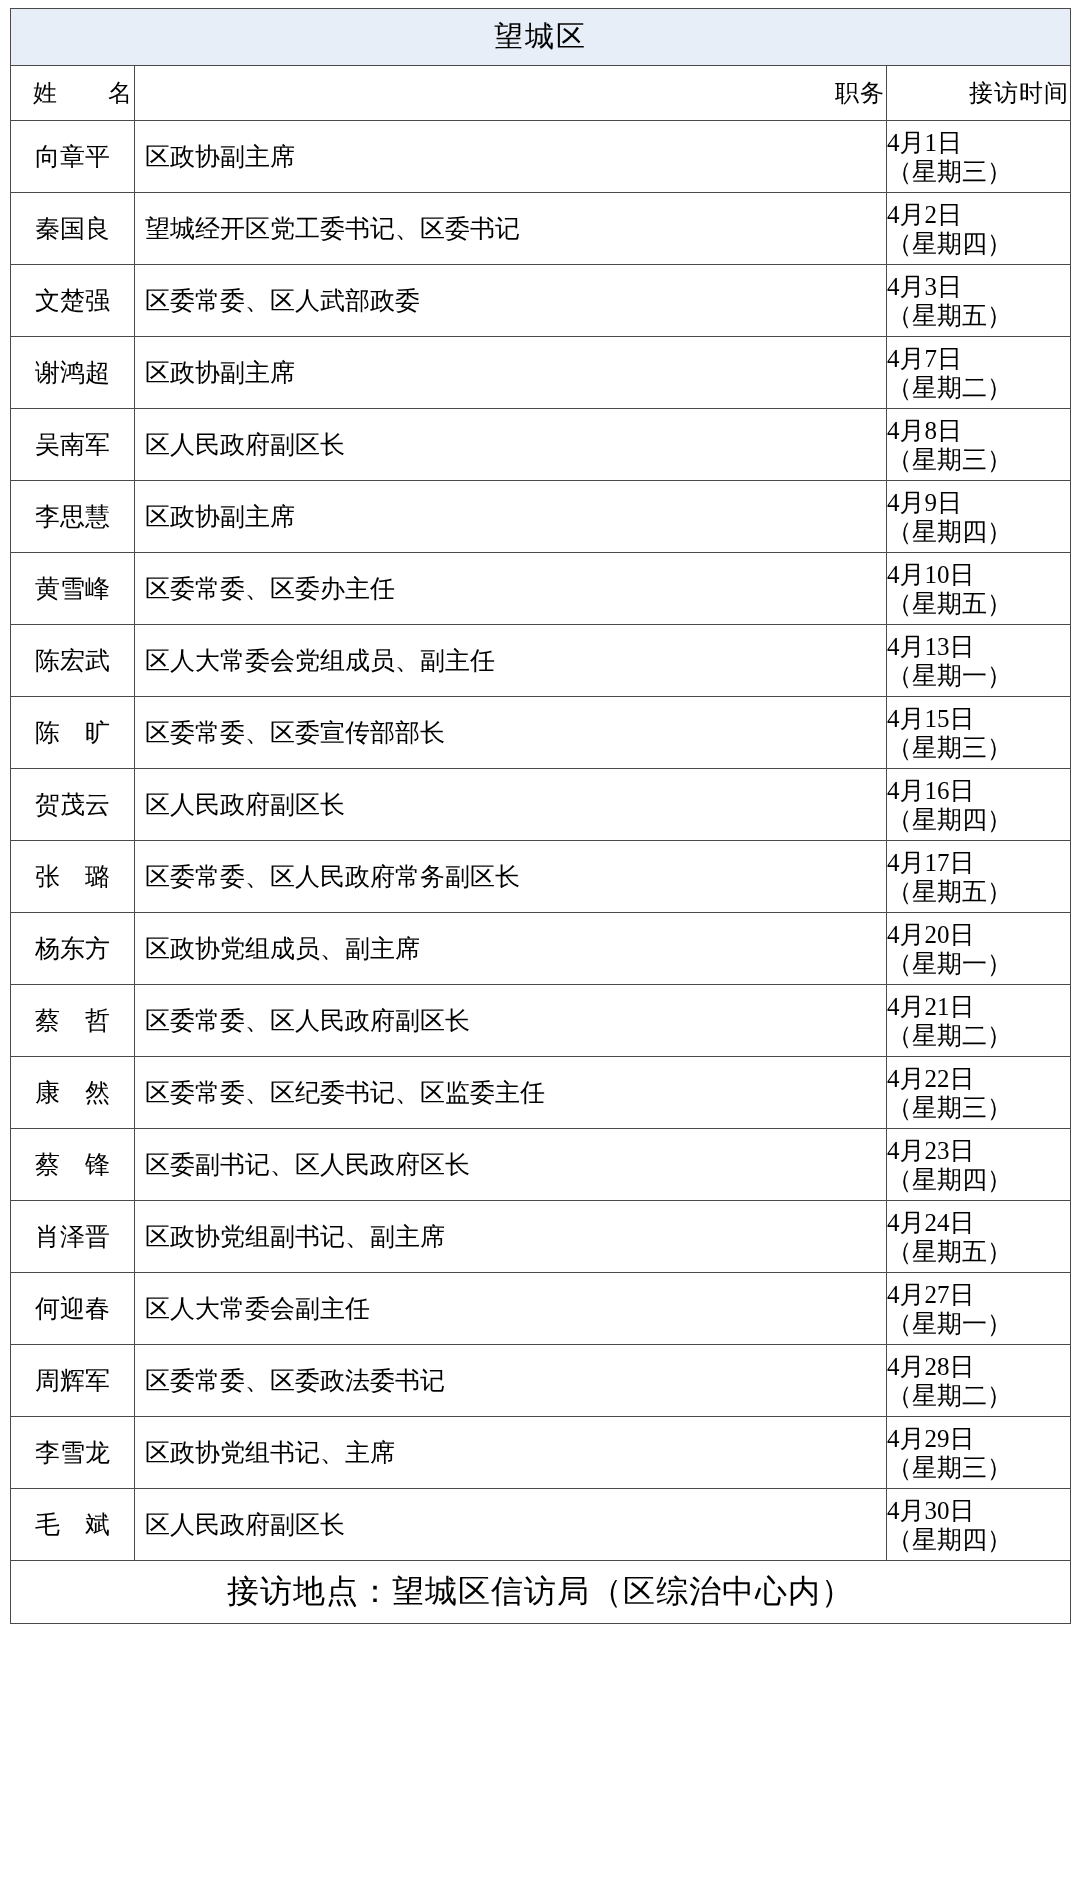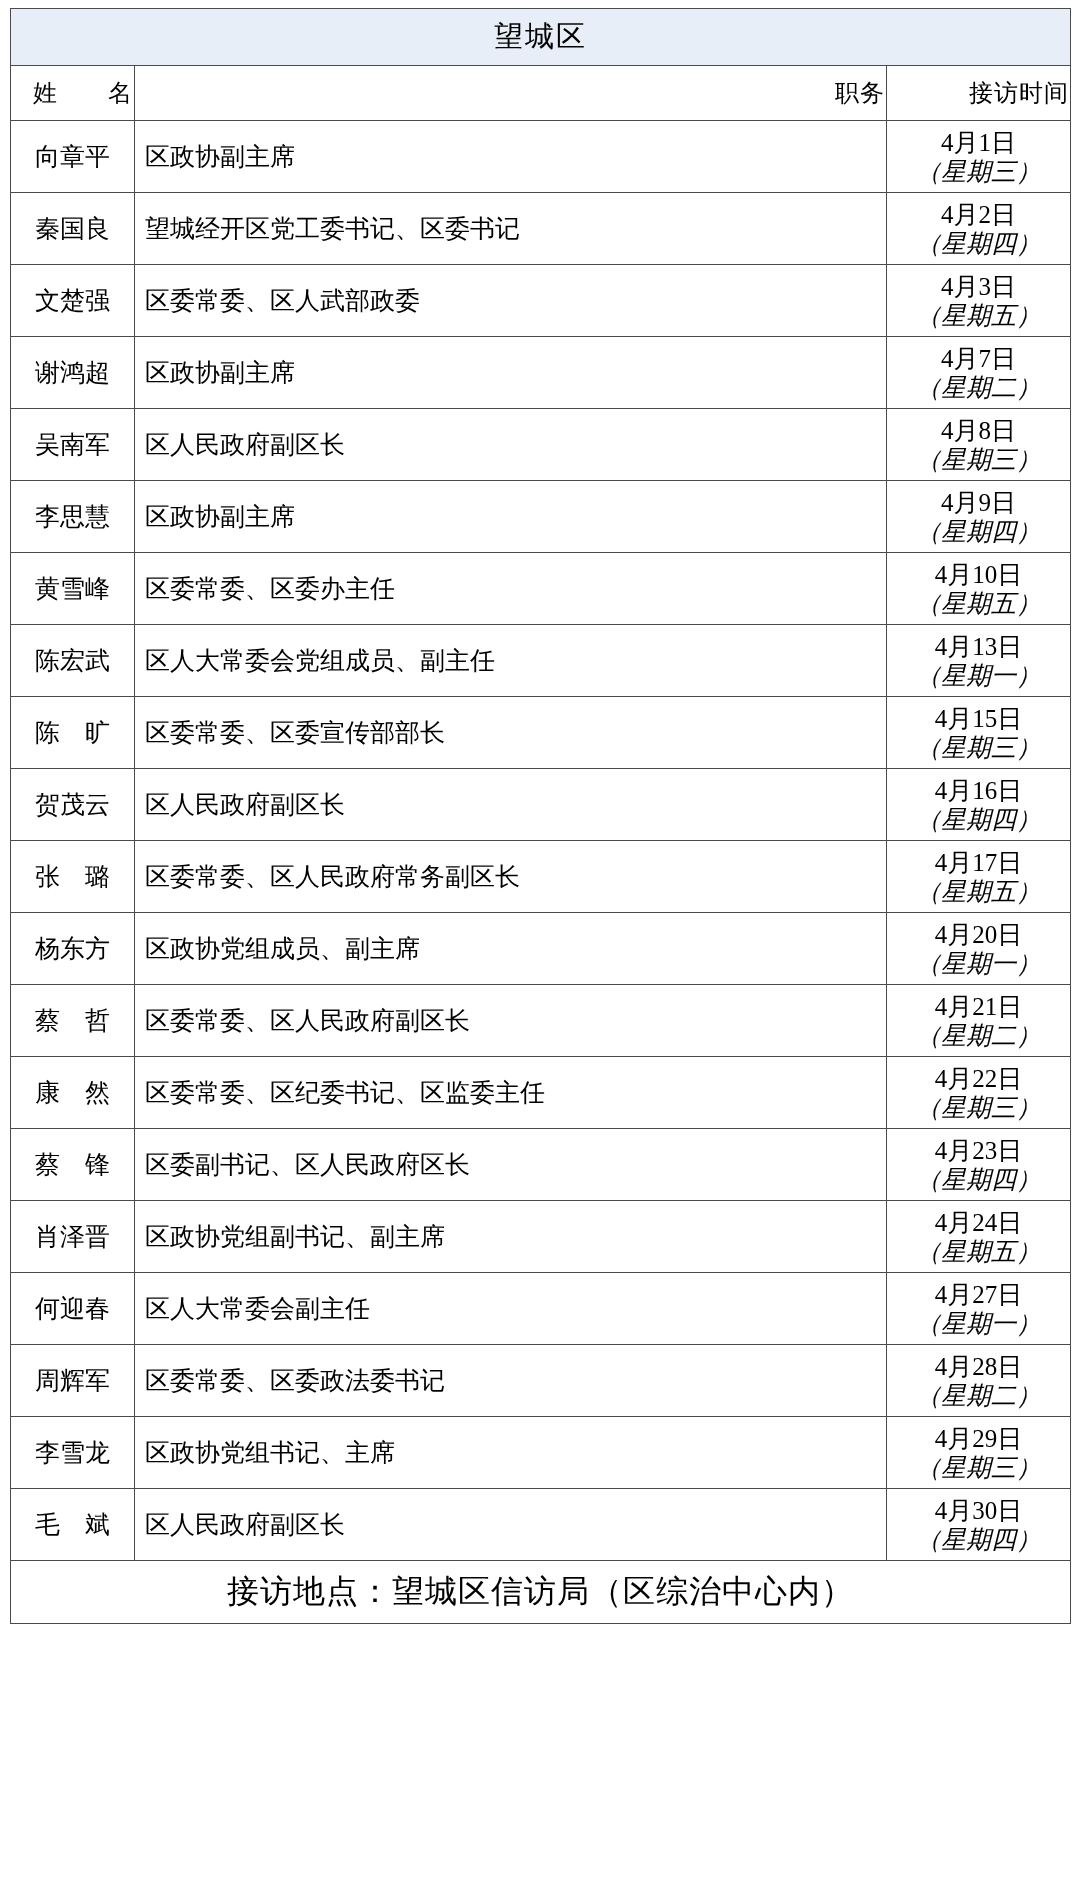--- a/index.html
+++ b/index.html
@@ -57,27 +57,26 @@
   .cell-name {
     text-align: center;
     letter-spacing: 0px;
     white-space: pre;
   }
   .cell-title {
     text-align: left;
     padding-left: 10px;
   }
   .cell-time {
-    text-align: center;
     line-height: 1.16;
     font-size: 23px;
     padding: 2px 0;
   }
   .cell-time .date { display: block; }
-  .cell-time .week { display: block; font-style: italic; }
+  .cell-time .week { display: block; }
   .foot-row td {
     text-align: center;
     font-size: 32px;
     height: 60px;
     font-weight: bold;
     letter-spacing: 1px;
   }
 </style>
 </head>
 <body>

